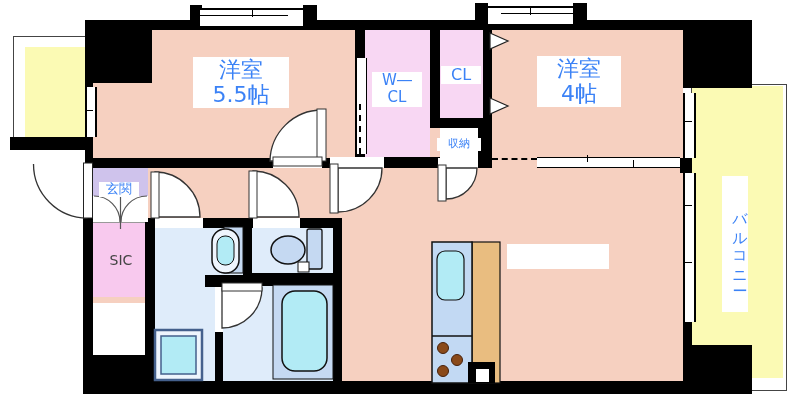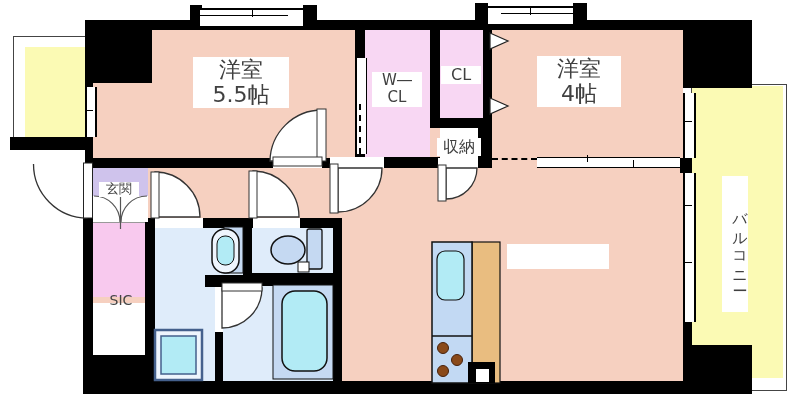--- a/index.html
+++ b/index.html
@@ -1,22 +1,22 @@
 <!DOCTYPE html>
 <html><head>
 <meta charset="utf-8">
 <style>
   html,body{margin:0;padding:0;background:#fff;}
   #plan{position:relative;width:800px;height:405px;background:#fff;overflow:hidden;
         font-family:"DejaVu Sans","Liberation Sans",sans-serif;}
   .wall{position:absolute;background:#000;}
   .fill{position:absolute;}
   .whitebox{position:absolute;background:#fff;}
-  .label{position:absolute;background:#fff;color:#404040;text-align:center;line-height:1.15;}
-  .label.nobg{background:transparent;margin-top:40px;}
+  .label{position:absolute;background:#fff;color:#3b82f6;text-align:center;line-height:1.15;}
+  .label.nobg{background:transparent;}
   .vtext{writing-mode:vertical-rl;letter-spacing:3px;}
   .win{position:absolute;background:#fff;}
   .win.h{border-top:2px solid #000;border-bottom:2px solid #000;}
   .win.v{border-left:2px solid #000;border-right:2px solid #000;}
   .win .mid-h{position:absolute;left:0;top:5px;height:1px;background:#000;}
   .win .tick-v{position:absolute;width:1px;background:#000;}
   .win .tick-h{position:absolute;height:1px;background:#000;}
   .dash-h{position:absolute;border-top:2px dashed #000;}
   .dash-vline{position:absolute;border-left:2px dashed #000;}
   .outline{position:absolute;border:1.5px solid #444;}
@@ -208,21 +208,21 @@
   <div class="label" style="left:507px;top:244px;width:102px;font-size:22px;">
     <br>
   </div>
   <div class="label" style="left:372px;top:72px;width:50px;font-size:15px;">
     <span>W―</span><br>
     <span>CL</span>
   </div>
   <div class="label" style="left:441px;top:66px;width:40px;font-size:16px;">
     <span>CL</span>
   </div>
-  <div class="label" style="left:437px;top:138px;width:44px;font-size:16px;">
+  <div class="label" style="left:437px;top:138px;width:44px;font-size:11px;">
     <span>収納</span>
   </div>
   <div class="label" style="left:99px;top:182px;width:40px;font-size:13px;">
     <span>玄関</span>
   </div>
   <div class="label nobg" style="left:100px;top:252px;width:42px;font-size:14px;color:#444;">
     <span>SIC</span>
   </div>
   <div class="label vtext" style="left:722px;top:176px;width:26px;height:136px;font-size:15px;">
     <span>バルコニー</span>

